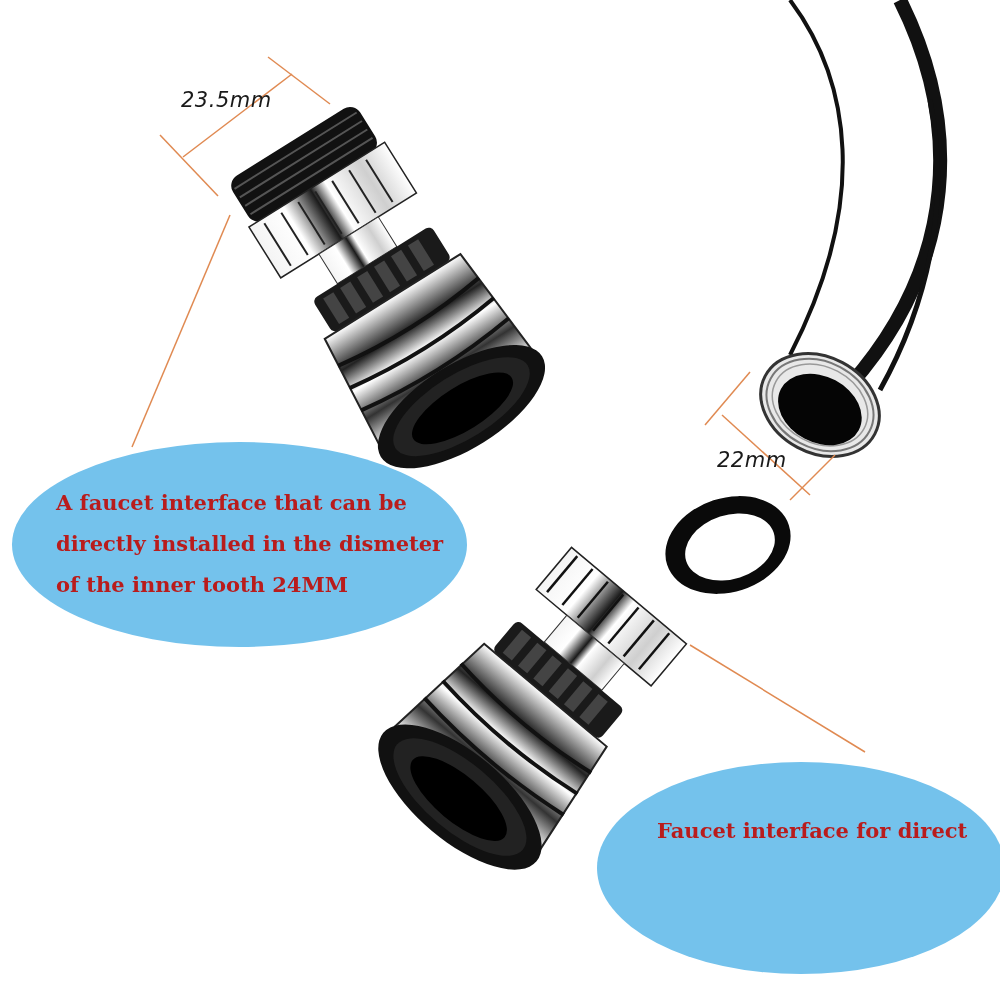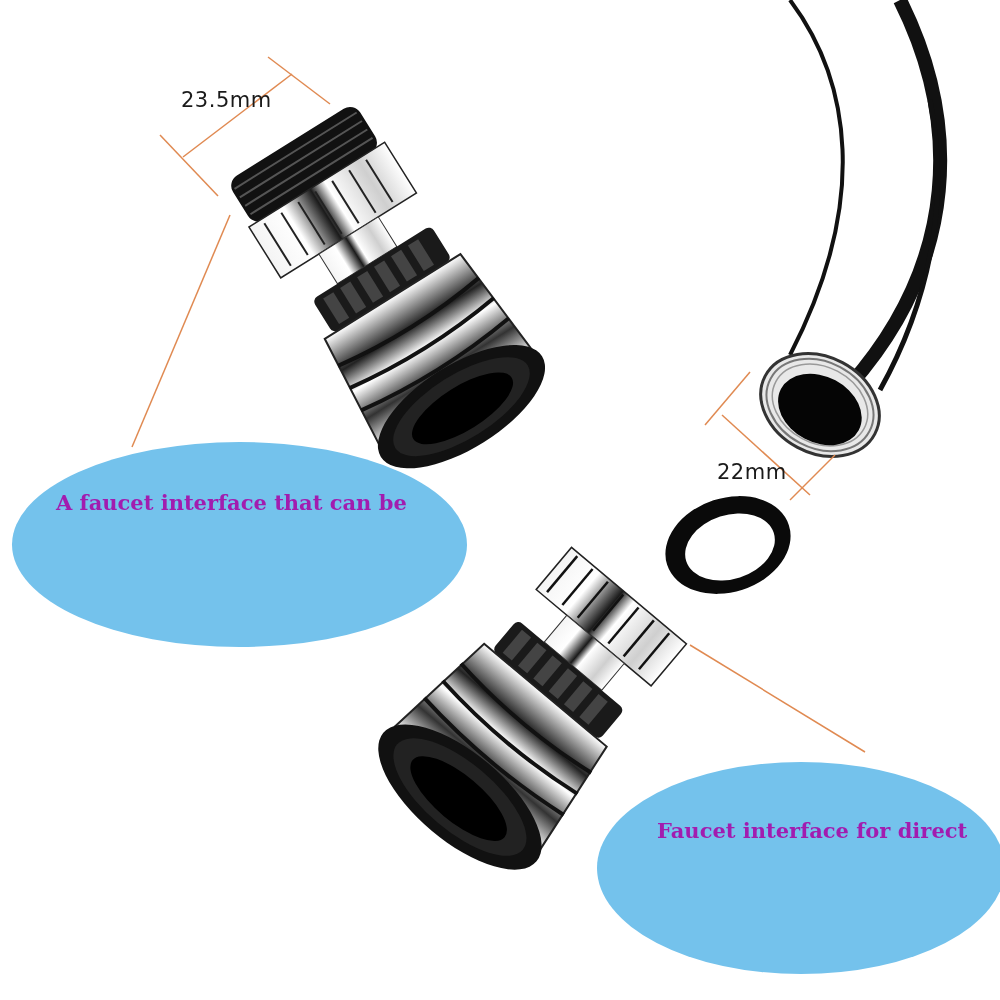--- a/index.html
+++ b/index.html
@@ -1,21 +1,21 @@
 <!DOCTYPE html>
 <html><head>
 <meta charset="utf-8">
 <style>
   html, body { margin:0; padding:0; background:#ffffff; }
   body { width:1000px; height:1000px; position:relative; overflow:hidden; font-family:"Liberation Sans", sans-serif; }
   .canvas { position:absolute; left:0; top:0; width:1000px; height:1000px; }
   svg.art { position:absolute; left:0; top:0; width:1000px; height:1000px; }
-  .dim-label { position:absolute; font-family:"DejaVu Sans", sans-serif; font-size:21px; color:#1a1a1a; letter-spacing:0.5px; }
+  .dim-label { position:absolute; font-family:"DejaVu Sans", sans-serif; font-size:21px; color:#1a1a1a; letter-spacing:0.5px;font-style:italic; }
   .bubble { position:absolute; background:#74c2ec; border-radius:50%; }
-  .bubble-text { position:absolute; font-family:"DejaVu Serif", serif; font-weight:bold; color:#a21caf; font-size:21px; line-height:41px; white-space:nowrap; }
+  .bubble-text { position:absolute; font-family:"DejaVu Serif", serif; font-weight:bold; color:#b91c1c; font-size:21px; line-height:41px; white-space:nowrap; }
 </style>
 </head>
 <body>
 
 <div class="canvas">
 
   <svg class="art" viewBox="0 0 1000 1000">
     <defs>
       <linearGradient id="chrome" x1="0" y1="0" x2="1" y2="0">
         <stop offset="0" stop-color="#f4f4f4"></stop>
@@ -144,25 +144,27 @@
         <path d="M -76 35 Q 15 47 106 35"></path>
       </g>
 
       <ellipse cx="15" cy="88" rx="100" ry="44" fill="#111"></ellipse>
       <ellipse cx="15" cy="88" rx="82" ry="34" fill="#222"></ellipse>
       <ellipse cx="15" cy="90" rx="60" ry="23" fill="#000"></ellipse>
     </g>
   </svg>
 
   <div class="dim-label" style="left:181px; top:88px;">23.5mm</div>
-  <div class="dim-label" style="left:717px; top:460px;">22mm</div>
+  <div class="dim-label" style="left:717px; top:448px;">22mm</div>
 
   <div class="bubble" style="left:12px; top:442px; width:455px; height:205px;"></div>
   <div class="bubble-text" style="left:56px; top:482px;">
     <div>A faucet interface that can be</div>
+    <div>directly installed in the dismeter</div>
+    <div>of the inner tooth 24MM</div>
   </div>
 
   <div class="bubble" style="left:597px; top:762px; width:408px; height:212px;"></div>
   <div class="bubble-text" style="left:657px; top:810px;">
     <div>Faucet interface for direct</div>
   </div>
 
 </div>
 
 </body></html>

